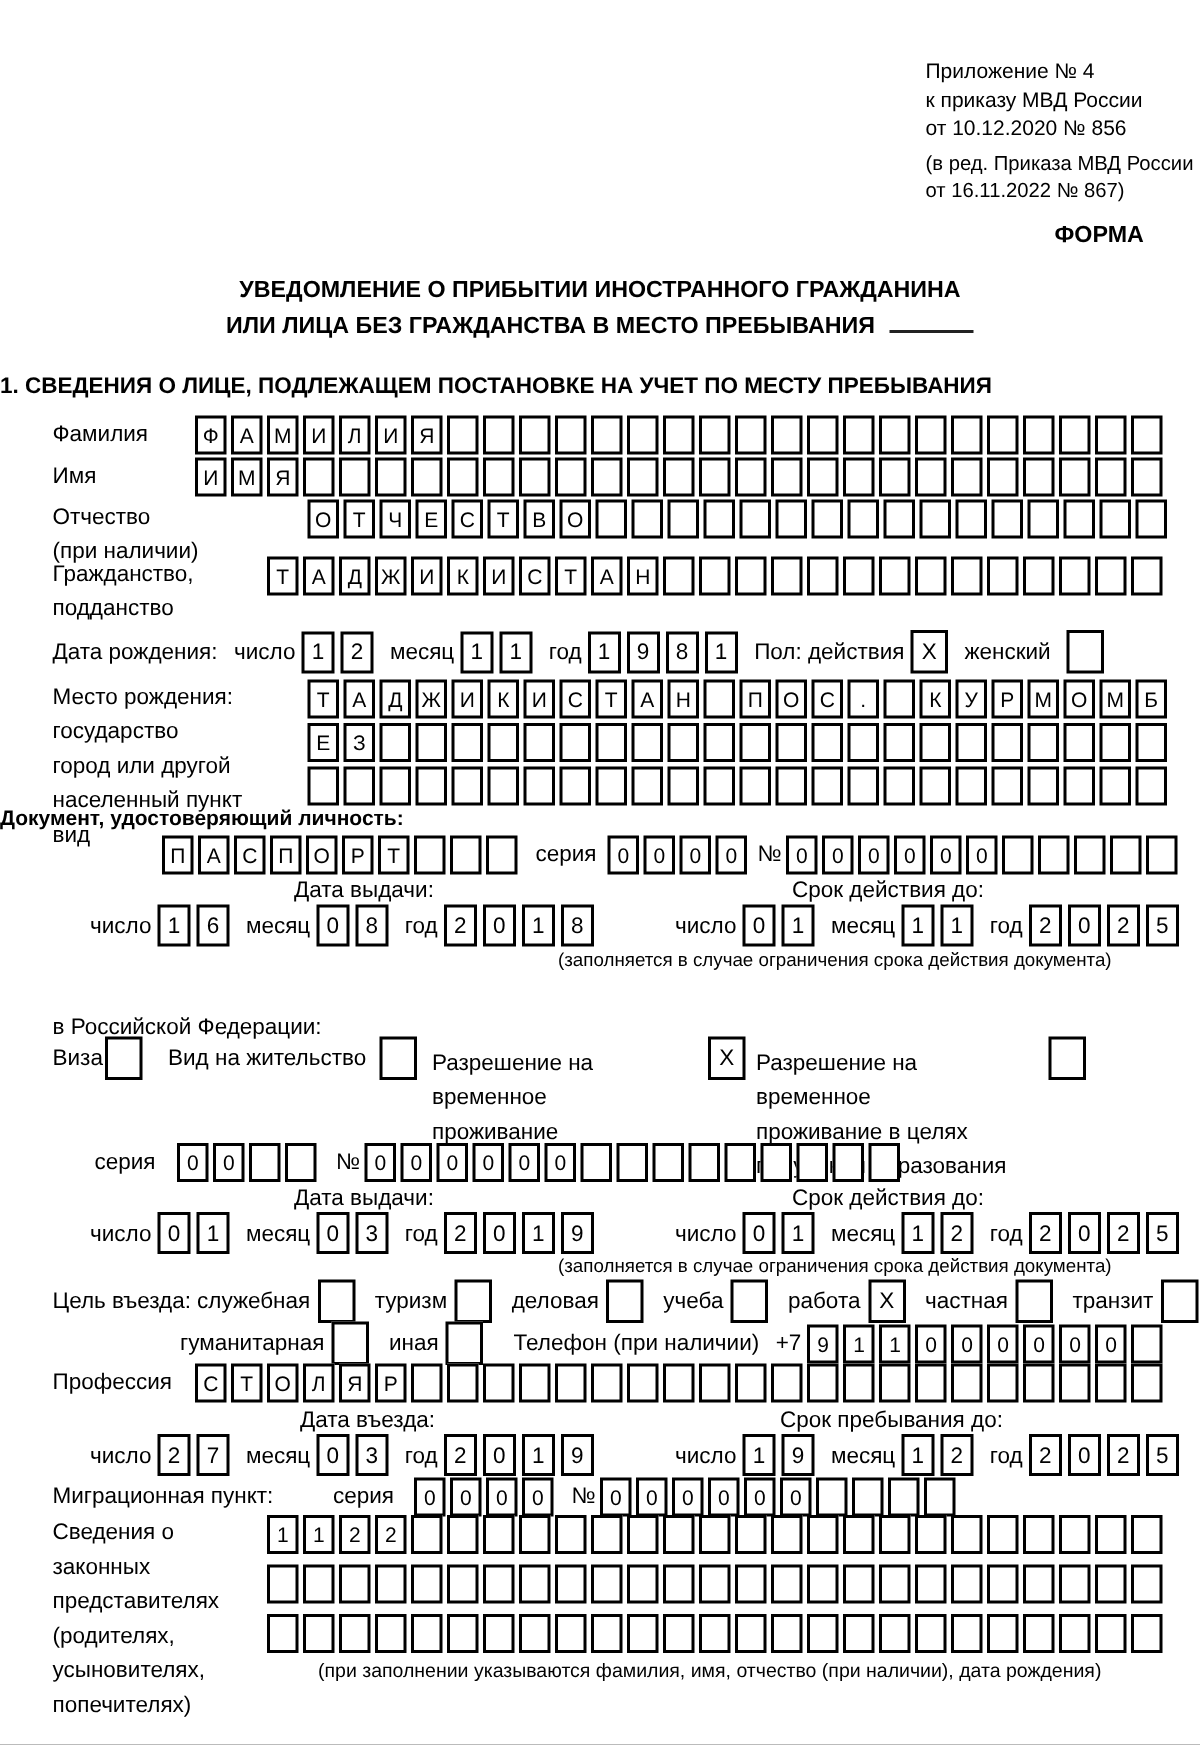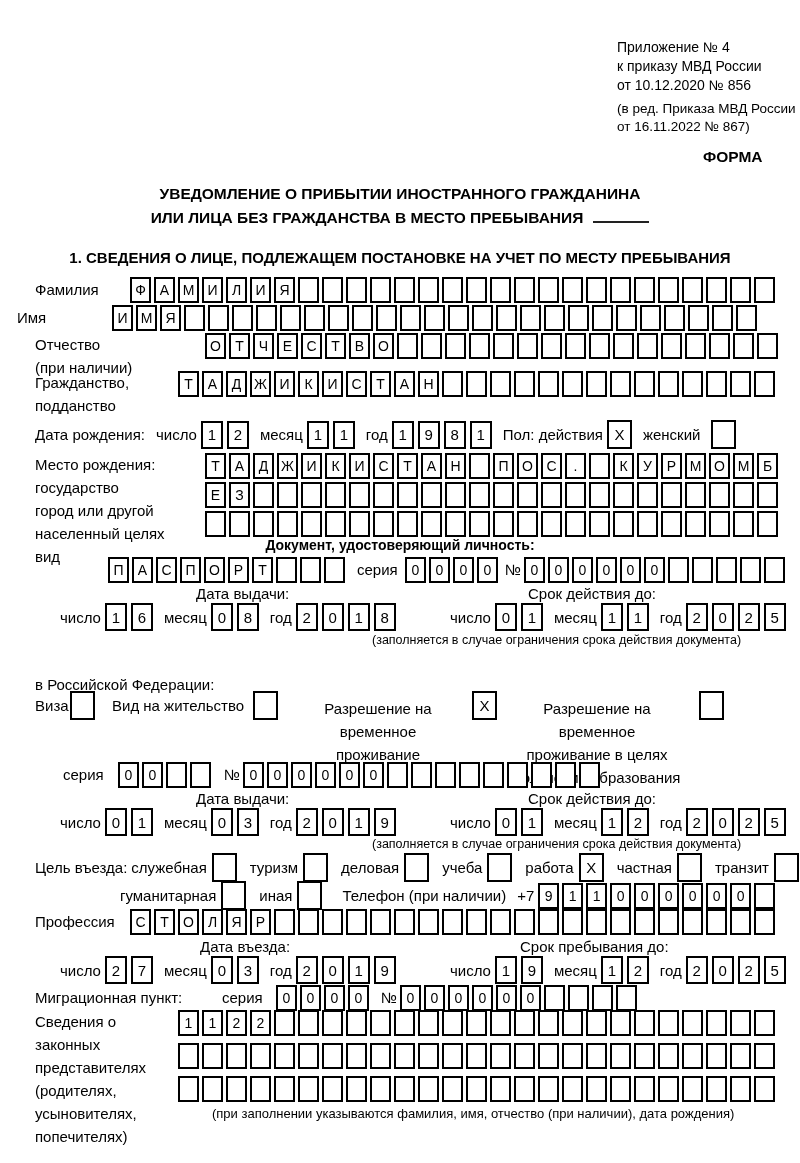--- a/index.html
+++ b/index.html
@@ -1,20 +1,20 @@
 <!DOCTYPE html>
 <html><head>
 <meta charset="utf-8">
 <style>
   html,body{margin:0;padding:0;background:#888}
   .page{position:relative;width:800px;height:1163px;margin:0 auto;background:#fff;color:#000;
         font-family:Liberation Sans, sans-serif;font-size:15px;overflow:hidden}
   .abs{position:absolute}
   .b{font-weight:bold}
-  .center{text-align:center}
+  .center{}
   .small{font-size:12.5px}
   .ref{font-size:14px;line-height:19px}
   .ref-sub{font-size:13.5px;line-height:18px;margin-top:5px}
   .title{font-weight:bold;font-size:15.5px;line-height:24px;text-align:center;width:800px}
   .blank-line{display:inline-block;width:56px;border-bottom:2px solid #222;height:14px;margin-left:10px}
   .frow{display:flex;align-items:flex-start}
   .lblcol{line-height:23px}
   .cellrow{display:flex;gap:3px;flex-wrap:nowrap}
   .cellcol{display:flex;flex-direction:column;gap:3px}
   .cell{box-sizing:border-box;width:21px;height:26px;border:2px solid #000;flex:0 0 auto;
@@ -78,21 +78,21 @@
         <span class="cell"></span>
         <span class="cell"></span>
         <span class="cell"></span>
         <span class="cell"></span>
         <span class="cell"></span>
         <span class="cell"></span>
         <span class="cell"></span>
       </span>
   </div>
 
-  <div class="abs frow" style="top:305px;left:17px">
+  <div class="abs frow" style="top:305px;left:35px">
     <span class="lbl" style="width:95px;line-height:26px">Имя</span>
     <span class="cellrow">
         <span class="cell">И</span>
         <span class="cell">М</span>
         <span class="cell">Я</span>
         <span class="cell"></span>
         <span class="cell"></span>
         <span class="cell"></span>
         <span class="cell"></span>
         <span class="cell"></span>
@@ -208,21 +208,21 @@
     <span class="chk">X</span>
     <span class="lbl ml">женский</span>
     <span class="chk ml"></span>
   </div>
 
   <div class="abs frow" style="top:453px;left:35px">
     <span class="lblcol" style="width:170px">
       <div>Место рождения:</div>
       <div>государство</div>
       <div>город или другой</div>
-      <div>населенный целях</div>
+      <div>населенный пункт</div>
     </span>
     <span class="cellcol">
       <span class="cellrow">
           <span class="cell">Т</span>
           <span class="cell">А</span>
           <span class="cell">Д</span>
           <span class="cell">Ж</span>
           <span class="cell">И</span>
           <span class="cell">К</span>
           <span class="cell">И</span>

